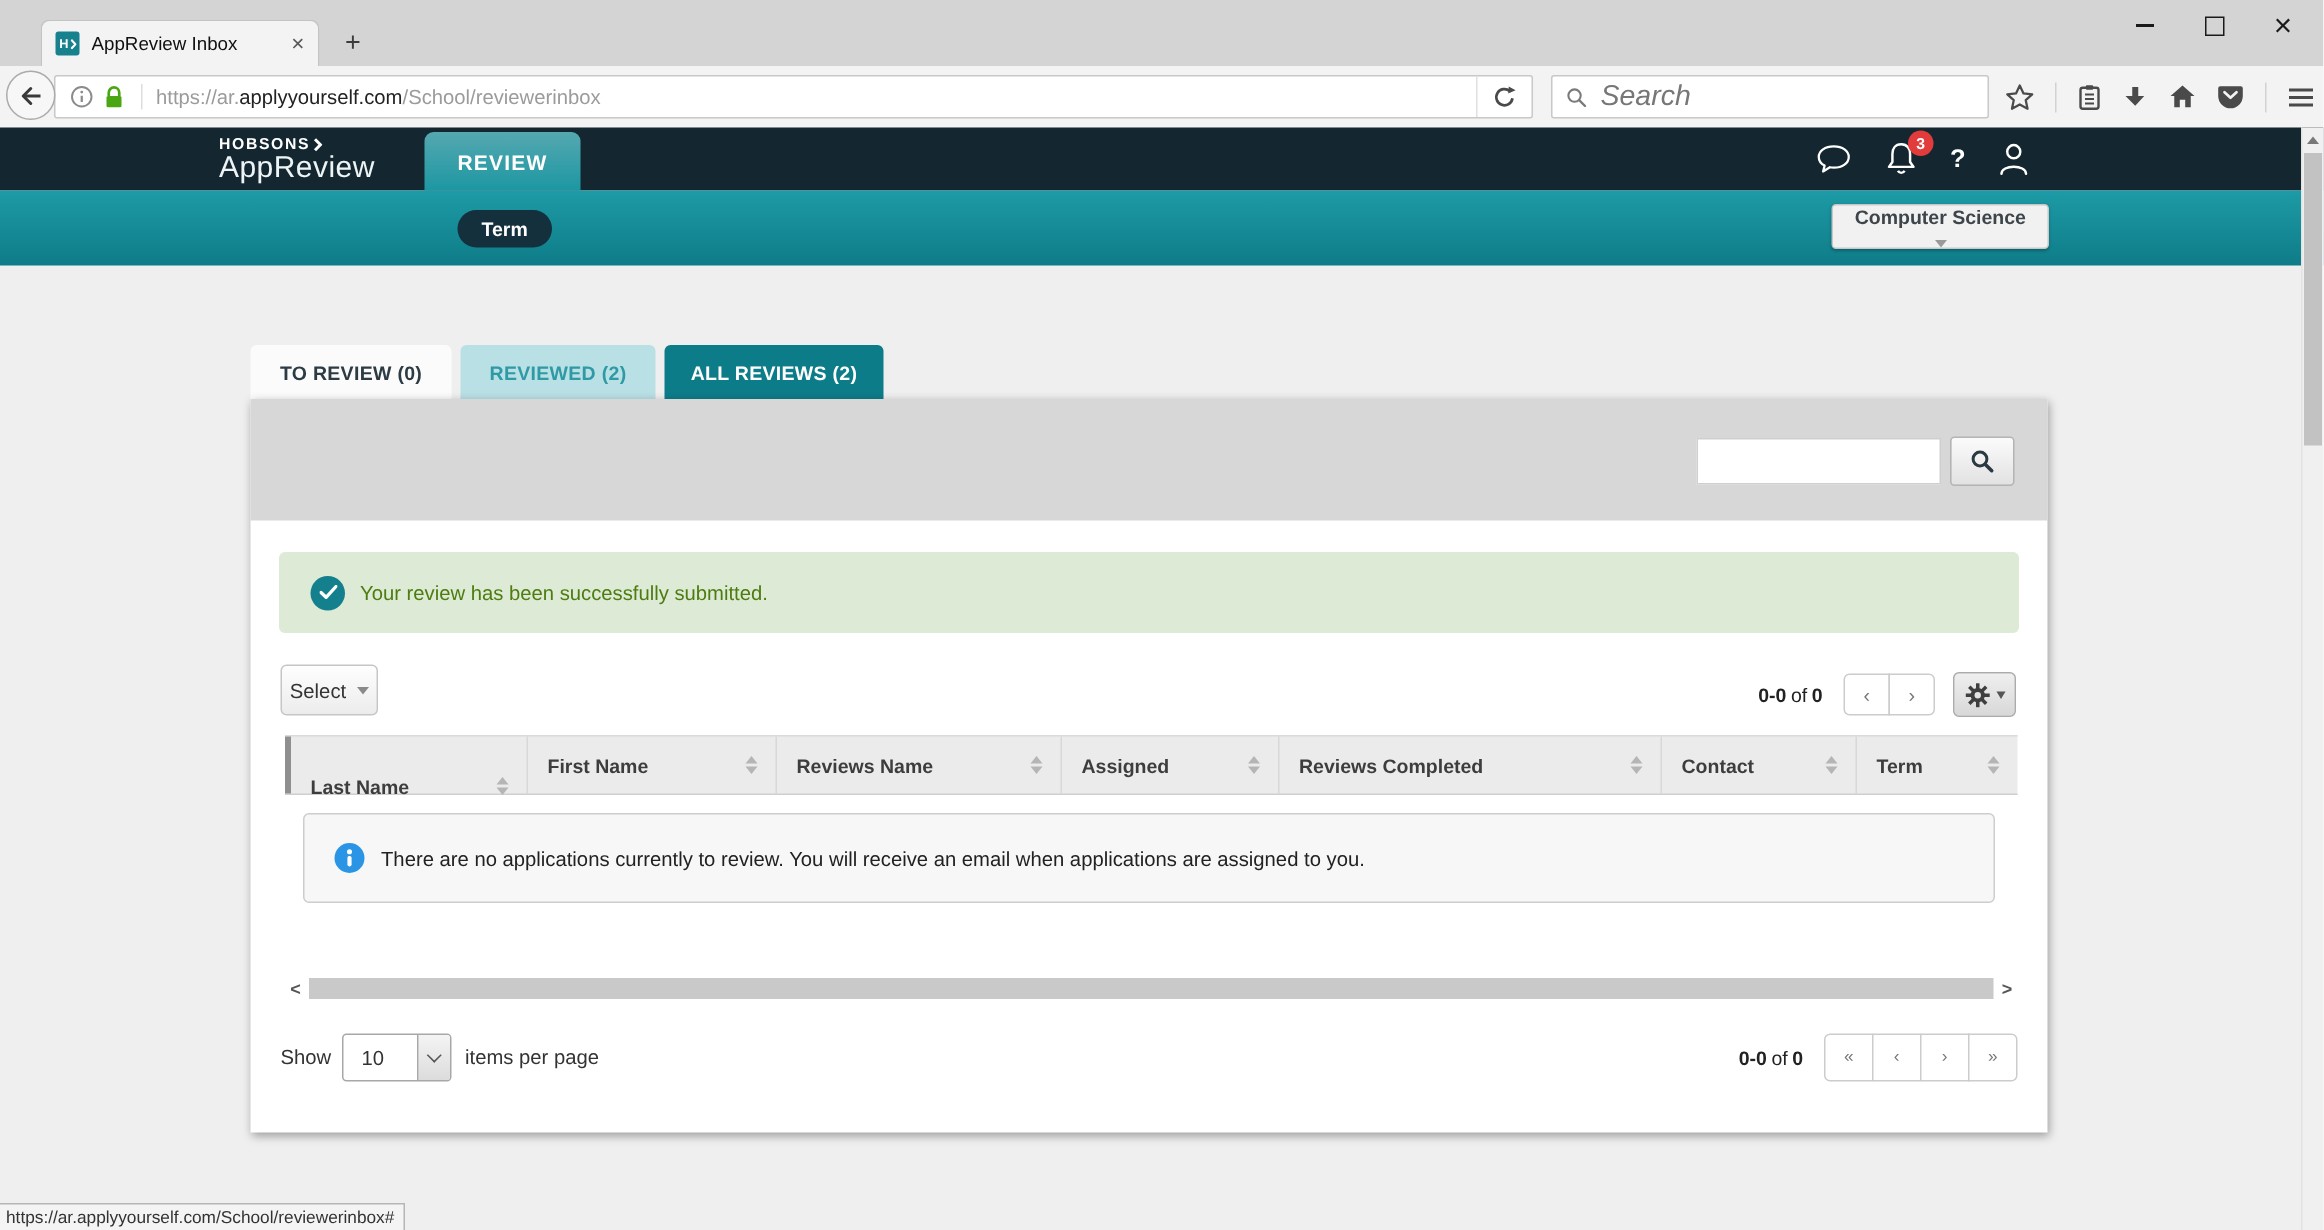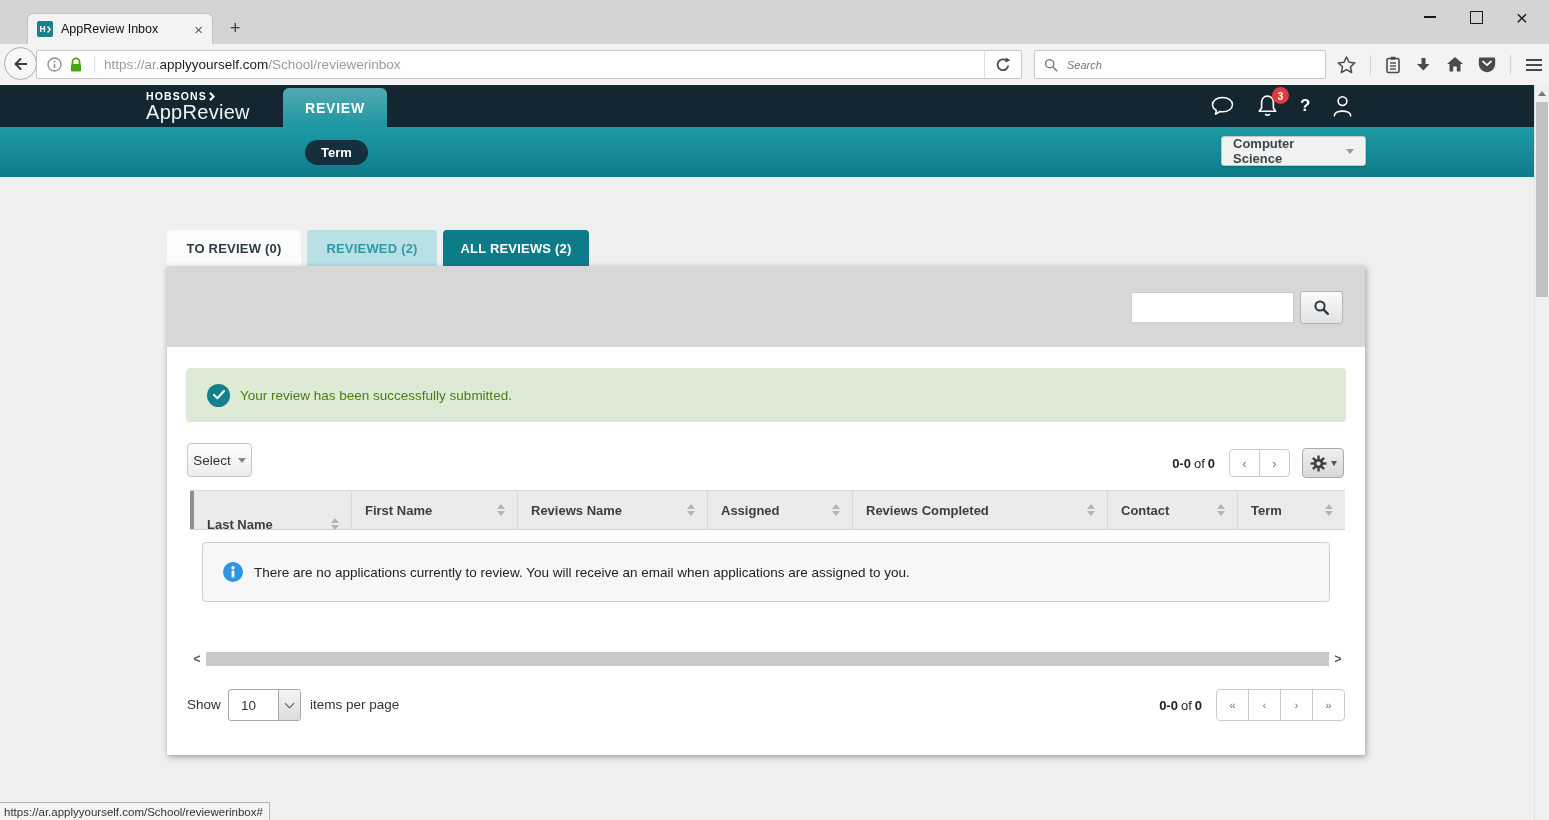--- a/index.html
+++ b/index.html
@@ -31,21 +31,21 @@
            box-sizing:border-box;padding-left:10px;}
   .url-icon{margin-right:7px;display:flex;align-items:center;}
   .url-sep{width:1px;height:17px;background:#ddd;margin:0 9px 0 4px;}
   .url-text{flex:1;font-size:13.5px;white-space:nowrap;overflow:hidden;}
   .u-gray{color:#9b9b9b;} .u-dark{color:#222;}
   .reload{width:36px;height:27px;border-left:1px solid #e0e0e0;display:flex;align-items:center;justify-content:center;}
   .search-bar{position:absolute;left:1034px;top:6px;width:292px;height:29px;background:#fff;
               border:1px solid #c8c8c8;border-radius:2px;display:flex;align-items:center;
               box-sizing:border-box;padding-left:9px;gap:7px;}
   .search-bar input{border:none;outline:none;flex:1;height:100%;background:transparent;
-                    font-size:11px;font-family:"Liberation Sans",sans-serif;color:#15803d;}
+                    font-size:19px;font-family:"Liberation Sans",sans-serif;color:#15803d;}
   .search-bar input::placeholder{font-style:italic;color:#777;}
   .tb-icons{position:absolute;left:1337px;top:6px;height:29px;display:flex;align-items:center;gap:14px;}
   .tb-div{width:1px;height:20px;background:#d2d2d2;}
   .tbi{display:flex;align-items:center;}
 
   
   .app-header{position:absolute;left:0;top:85px;width:1549px;height:42px;background:#142731;}
   .brand{position:absolute;left:146px;top:5px;}
   .brand-top{display:flex;align-items:center;gap:2px;font-size:10.5px;font-weight:bold;
              letter-spacing:1.1px;color:#fff;}
@@ -62,21 +62,21 @@
   .help-q{color:#fff;font-size:17px;font-weight:bold;}
 
   
   .teal-bar{position:absolute;left:0;top:127px;width:1549px;height:50px;
             background:linear-gradient(#1d9ba6,#0e7c88);}
   .inbox-pill{position:absolute;left:305px;top:13px;height:25px;padding:0 16px;border-radius:13px;
               background:#14303c;color:#fff;font-size:13px;font-weight:bold;display:flex;align-items:center;}
   .program-btn{position:absolute;left:1221px;top:9px;width:145px;height:30px;background:#f1f1f1;
                border:1px solid #c7c7c7;border-radius:3px;box-shadow:0 1px 2px rgba(0,0,0,.25);
                display:flex;align-items:center;justify-content:space-between;padding:0 11px;
-               box-sizing:border-box;font-size:13px;font-weight:bold;color:#3e454a;}
+               box-sizing:border-box;font-size:13px;font-weight:bold;color:#3e454a;flex-direction:column;}
   .caret-down{width:0;height:0;border-left:4.5px solid transparent;border-right:4.5px solid transparent;
               border-top:5px solid #9a9a9a;}
 
   
   .page-tabs{position:absolute;left:167px;top:230px;display:flex;gap:6px;}
   .ptab{height:36px;border-radius:4px 4px 0 0;font-size:13px;font-weight:bold;letter-spacing:.2px;
         display:flex;align-items:center;justify-content:center;}
   .ptab-light{width:134px;background:#fbfbfb;color:#2c3b44;}
   .ptab-aqua{width:130px;background:#b9e0e5;color:#2f9aa6;}
   .ptab-active{width:146px;background:#0d7c89;color:#fff;}

